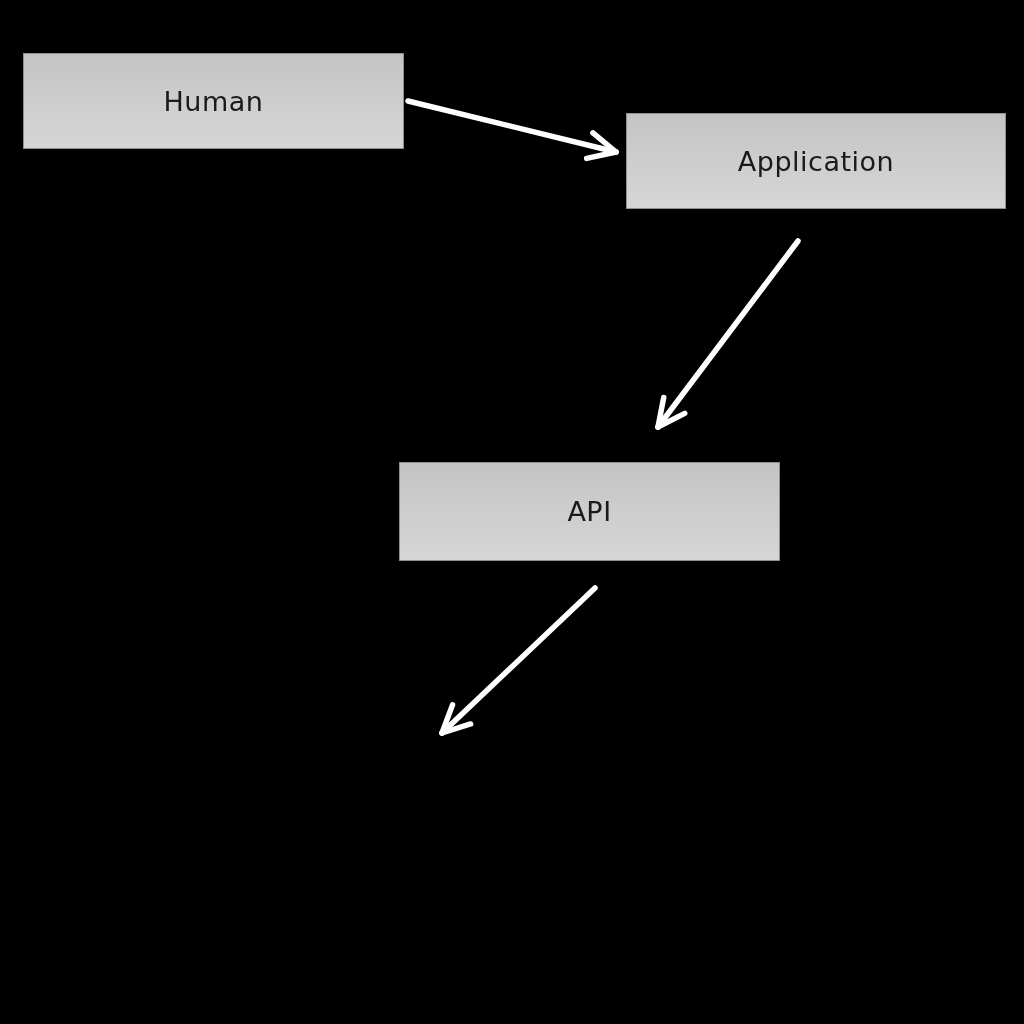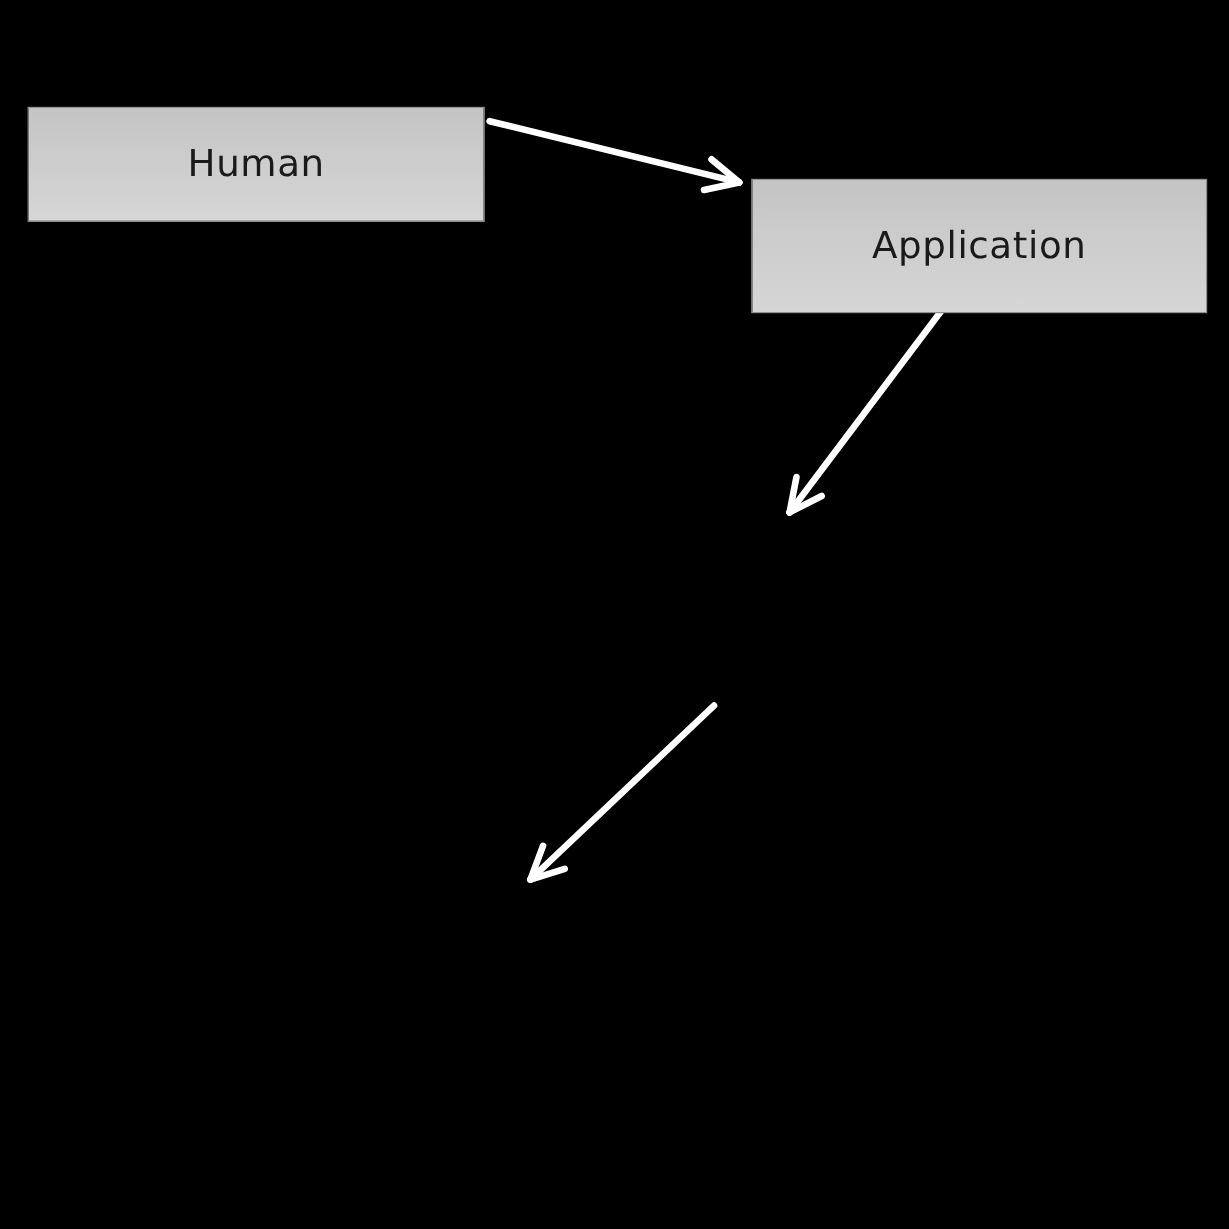--- a/index.html
+++ b/index.html
@@ -17,24 +17,23 @@
   }
   .node {
     position: absolute;
     display: flex;
     align-items: center;
     justify-content: center;
     background: linear-gradient(180deg, #c4c4c4 0%, #cecece 55%, #d6d6d6 100%);
     border: 1px solid #8f8f8f;
     box-sizing: border-box;
     color: #1a1a1a;
-    font-size: 31px;
+    font-size: 27px;
     letter-spacing: 0.5px;
     white-space: nowrap;
-    margin-top: 36px;
   }
   #arrow-layer {
     position: absolute;
     left: 0;
     top: 0;
     width: 1024px;
     height: 1024px;
     pointer-events: none;
   }
   #arrow-layer line {
@@ -63,19 +62,22 @@
         <line x1="595" y1="588" x2="442" y2="733" stroke="#ffffff"></line>
         <line x1="442" y1="733" x2="452.5247442572593" y2="704.9067666809374" stroke="#ffffff"></line>
         <line x1="442" y1="733" x2="470.61744953585344" y2="723.9976901817989" stroke="#ffffff"></line>
       </g>
   </svg>
 
   <div class="node" style="left: 23px; top: 53px; width: 381px; height: 96px;">
     <span>Human</span>
   </div>
 
-  <div class="node" style="left: 626px; top: 113px; width: 380px; height: 112px;">
+  <div class="node" style="left: 626px; top: 113px; width: 380px; height: 96px;">
     <span>Application</span>
   </div>
 
+  <div class="node" style="left: 399px; top: 462px; width: 381px; height: 99px;">
+    <span>API</span>
+  </div>
 
 
 </div>
 
 </body></html>

